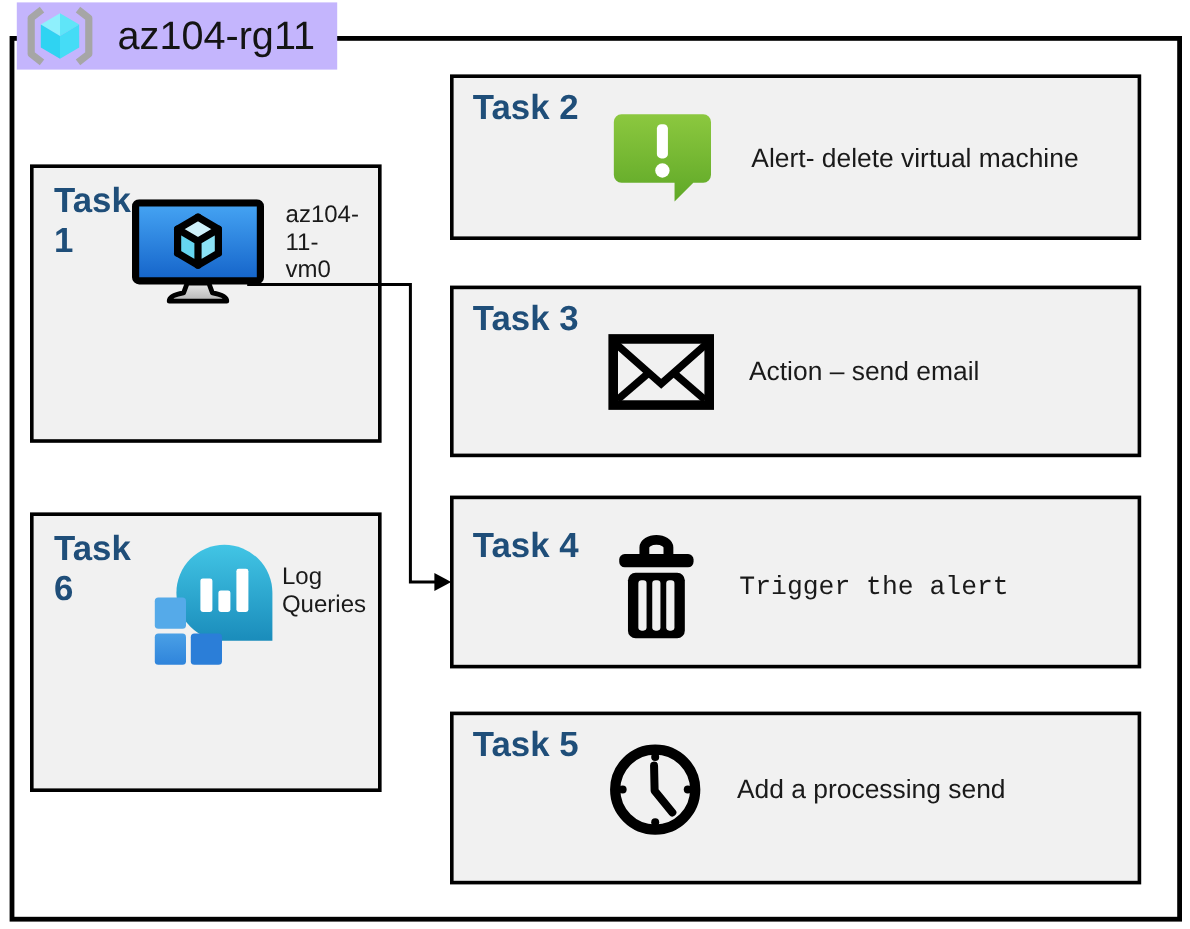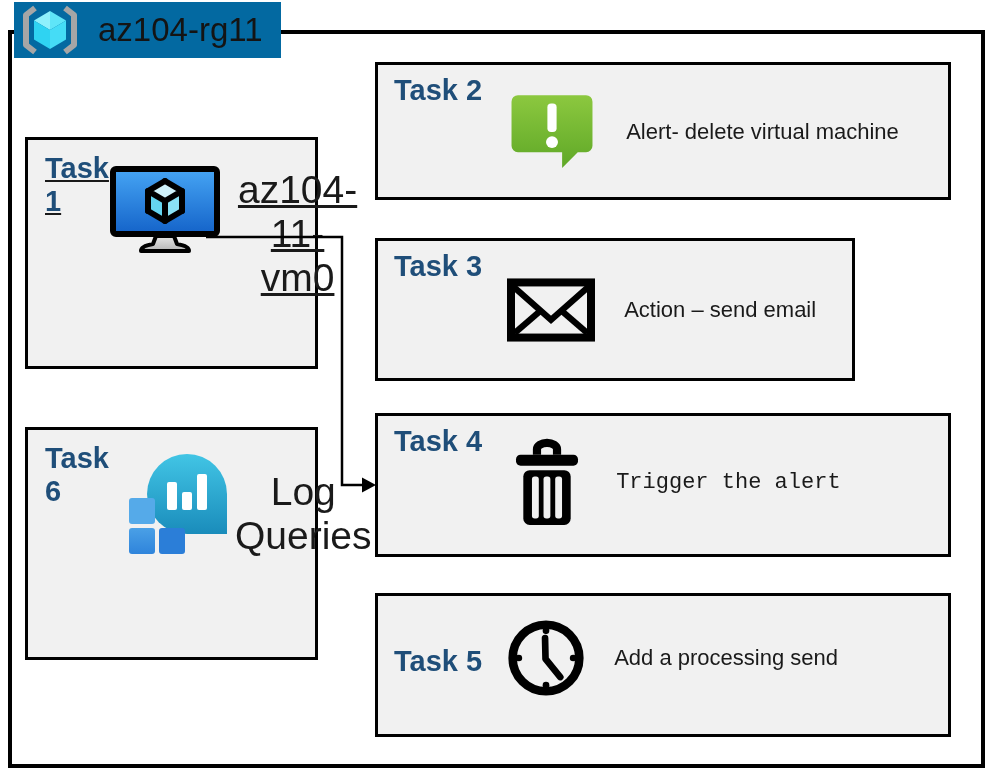--- a/index.html
+++ b/index.html
@@ -5,43 +5,43 @@
   html,body{margin:0;padding:0;background:#ffffff;}
   body{width:992px;height:774px;position:relative;overflow:hidden;
        font-family:"Liberation Sans", sans-serif;color:#1a1a1a;}
 
   
   .rg-frame{position:absolute;left:8px;top:30px;width:977px;height:738px;
             border:4px solid #000;box-sizing:border-box;background:#fff;}
 
   
   .rg-header{position:absolute;left:14px;top:2px;height:56px;z-index:6;
-             background:#0369a1;display:flex;align-items:center;gap:16px;
+             background:#c4b5fd;display:flex;align-items:center;gap:16px;
              padding:0 18px 0 4px;}
   .rg-title{font-size:33px;color:#141414;white-space:nowrap;}
 
   
   .task-box{position:absolute;background:#f1f1f1;border:3px solid #000;
             box-sizing:border-box;display:flex;flex-direction:row;z-index:2;}
   .task-title{font-weight:bold;font-size:29px;color:#1F4E79;line-height:1.15;}
 
   
-  .box-t1{left:25px;top:137px;width:293px;height:232px;padding:12px 0 0 17px;text-decoration:underline;}
+  .box-t1{left:25px;top:137px;width:293px;height:232px;padding:12px 0 0 17px;}
   .box-t6{left:25px;top:427px;width:293px;height:233px;padding:12px 4px 0 17px;}
   .left-icon-wrap{display:flex;justify-content:center;align-items:flex-start;}
   .box-t1 .left-icon-wrap{margin:14px 17px 0 0;}
   .box-t6 .left-icon-wrap{margin:4px 0 0 14px;}
-  .left-label{font-size:39px;text-align:center;margin:16px 17px 0 0;}
+  .left-label{font-size:20px;text-align:left;margin:16px 17px 0 0;}
   .box-t6 .left-label{margin-top:28px;}
 
   
   .box-t2{left:375px;top:62px;width:576px;height:138px;padding:9px 0 0 16px;}
-  .box-t3{left:375px;top:238px;width:480px;height:143px;padding:9px 0 0 16px;justify-content:space-between;}
-  .box-t4{left:375px;top:413px;width:576px;height:144px;padding:9px 0 0 16px;}
-  .box-t5{left:375px;top:593px;width:576px;height:144px;padding:9px 0 15px 16px;align-items:center;}
+  .box-t3{left:375px;top:238px;width:576px;height:143px;padding:9px 0 0 16px;justify-content:space-between;}
+  .box-t4{left:375px;top:413px;width:576px;height:144px;padding:23px 0 0 16px;}
+  .box-t5{left:375px;top:593px;width:576px;height:144px;padding:9px 0 15px 16px;}
   .task-row{flex:1;display:flex;align-items:center;gap:28px;
             margin-left:24px;padding-bottom:8px;}
   .box-t4 .task-row{margin-top:-6px;font-family:Liberation Mono, monospace;}
   .task-label{font-size:22px;white-space:nowrap;}
 
   
   .connector-layer{position:absolute;left:0;top:0;z-index:5;pointer-events:none;}
 </style>
 </head>
 <body>

